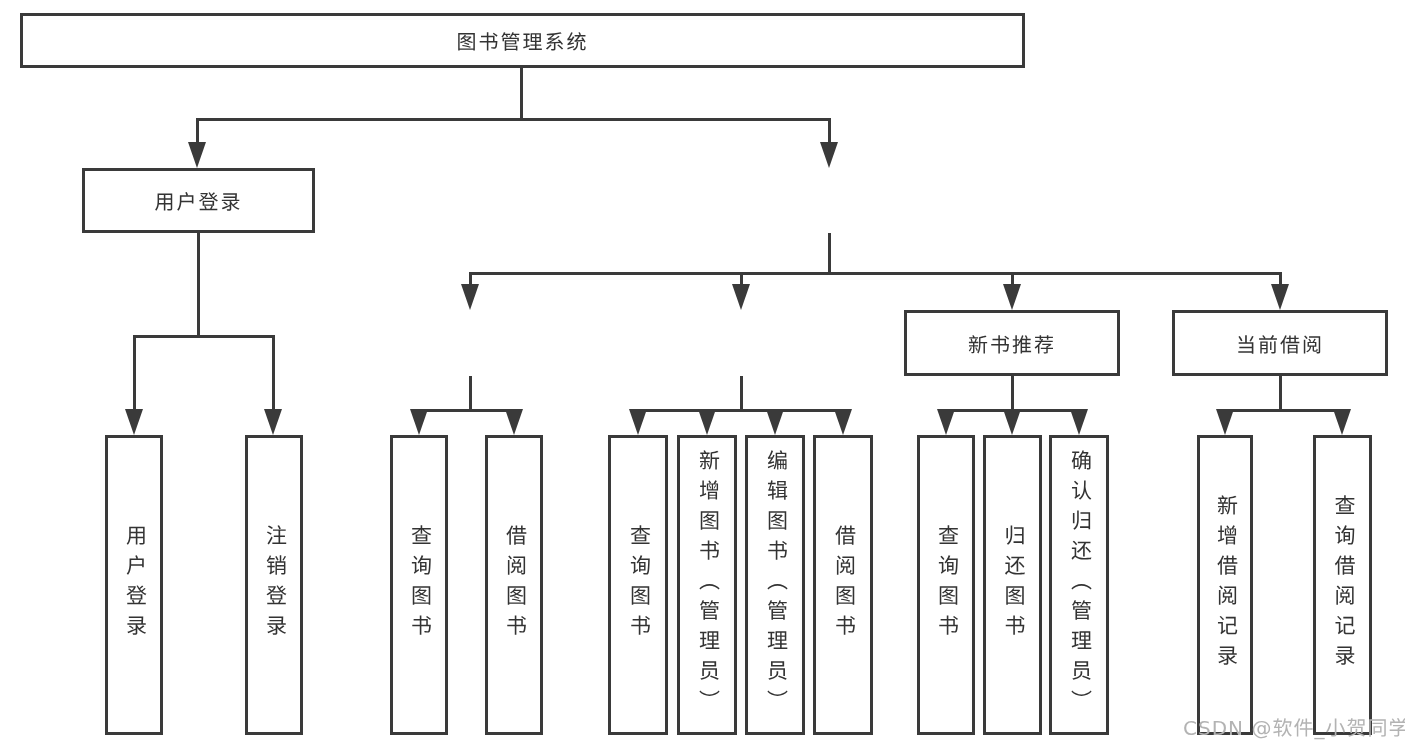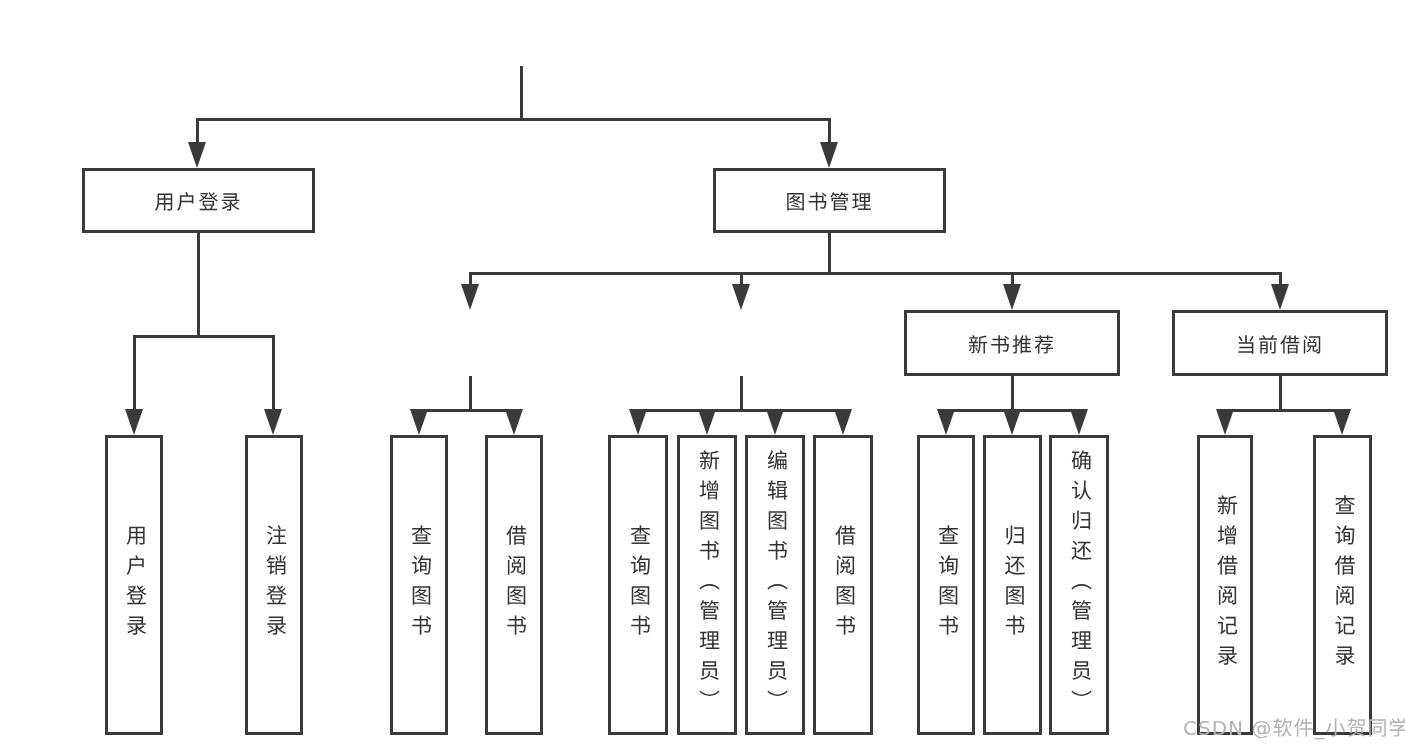--- a/index.html
+++ b/index.html
@@ -53,26 +53,26 @@
     font-size:20px;letter-spacing:1px;
     z-index:6;white-space:nowrap;
   }
   .box,.vbox{z-index:2;}
 </style>
 </head>
 <body>
 
 <div class="canvas">
 
+  <div class="box" style="left:20px;top:13px;width:1005px;height:55px;">
+    <span>图书管理系统</span>
+  </div>
 
   <div class="box" style="left:82px;top:168px;width:233px;height:65px;">
     <span>用户登录</span>
-  </div>
-  <div class="box" style="left:713px;top:168px;width:233px;height:65px;">
-    <span>图书管理</span>
   </div>
 
   <div class="box" style="left:904px;top:310px;width:216px;height:66px;">
     <span>新书推荐</span>
   </div>
   <div class="box" style="left:1172px;top:310px;width:216px;height:66px;">
     <span>当前借阅</span>
   </div>
 
   <div class="vbox" style="left:105px;top:435px;width:58px;height:300px;">

